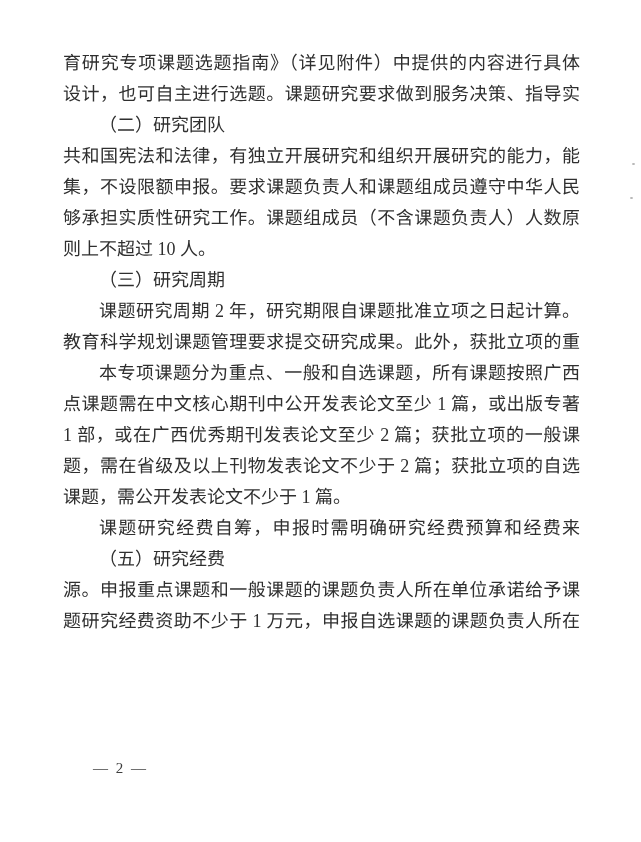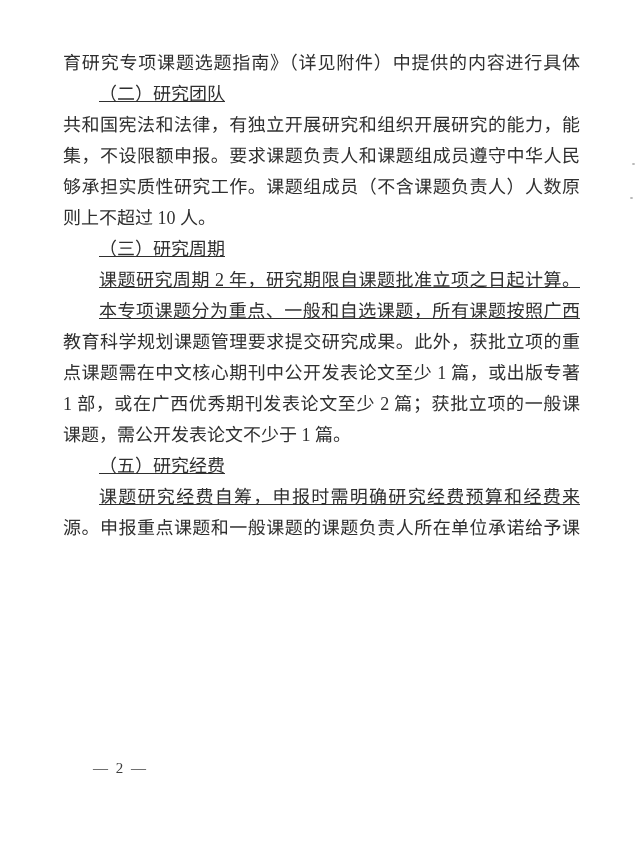--- a/index.html
+++ b/index.html
@@ -32,21 +32,20 @@
     height: 31px;
     text-align: left;
     overflow: visible;
   }
   .line.justify {
     text-align: justify;
     text-align-last: justify;
   }
   .line.indent {
     text-indent: 2em;
-    text-decoration: underline;
   }
   .page-number {
     position: absolute;
     left: 93px;
     top: 760px;
     font-size: 15px;
     color: #3d3d3d;
     letter-spacing: 2px;
     white-space: nowrap;
   }
@@ -58,35 +57,38 @@
   .speck-1 { left: 632px; top: 163px; width: 3px; height: 2px; }
   .speck-2 { left: 630px; top: 197px; width: 3px; height: 2px; }
 </style>
 </head>
 <body>
 
 <div class="page" style="background: rgb(255, 255, 255); border-radius: 16px;">
 
   <div class="text-block" style="color: rgb(47, 47, 47);">
       <div class="line justify">育研究专项课题选题指南》（详见附件）中提供的内容进行具体</div>
+      <div class="line justify">设计，也可自主进行选题。课题研究要求做到服务决策、指导实</div>
       <div class="line indent">（二）研究团队</div>
       <div class="line justify">共和国宪法和法律，有独立开展研究和组织开展研究的能力，能</div>
       <div class="line justify">集，不设限额申报。要求课题负责人和课题组成员遵守中华人民</div>
       <div class="line justify">够承担实质性研究工作。课题组成员（不含课题负责人）人数原</div>
       <div class="line">则上不超过 10 人。</div>
       <div class="line indent">（三）研究周期</div>
       <div class="line justify indent">课题研究周期 2 年，研究期限自课题批准立项之日起计算。</div>
+      <div class="line justify">教育科学规划课题管理要求提交研究成果。此外，获批立项的重</div>
       <div class="line justify indent">本专项课题分为重点、一般和自选课题，所有课题按照广西</div>
-      <div class="line justify">教育科学规划课题管理要求提交研究成果。此外，获批立项的重</div>
       <div class="line justify">点课题需在中文核心期刊中公开发表论文至少 1 篇，或出版专著</div>
       <div class="line justify">1 部，或在广西优秀期刊发表论文至少 2 篇；获批立项的一般课</div>
+      <div class="line justify">题，需在省级及以上刊物发表论文不少于 2 篇；获批立项的自选</div>
       <div class="line">课题，需公开发表论文不少于 1 篇。</div>
+      <div class="line justify indent">课题研究经费自筹，申报时需明确研究经费预算和经费来</div>
       <div class="line indent">（五）研究经费</div>
-      <div class="line justify indent">课题研究经费自筹，申报时需明确研究经费预算和经费来</div>
       <div class="line justify">源。申报重点课题和一般课题的课题负责人所在单位承诺给予课</div>
+      <div class="line justify">题研究经费资助不少于 1 万元，申报自选课题的课题负责人所在</div>
     </div>
 
   <div class="page-number">— 2 —</div>
 
   <div class="speck speck-1"></div>
   <div class="speck speck-2"></div>
 
 </div>
 
 </body></html>

